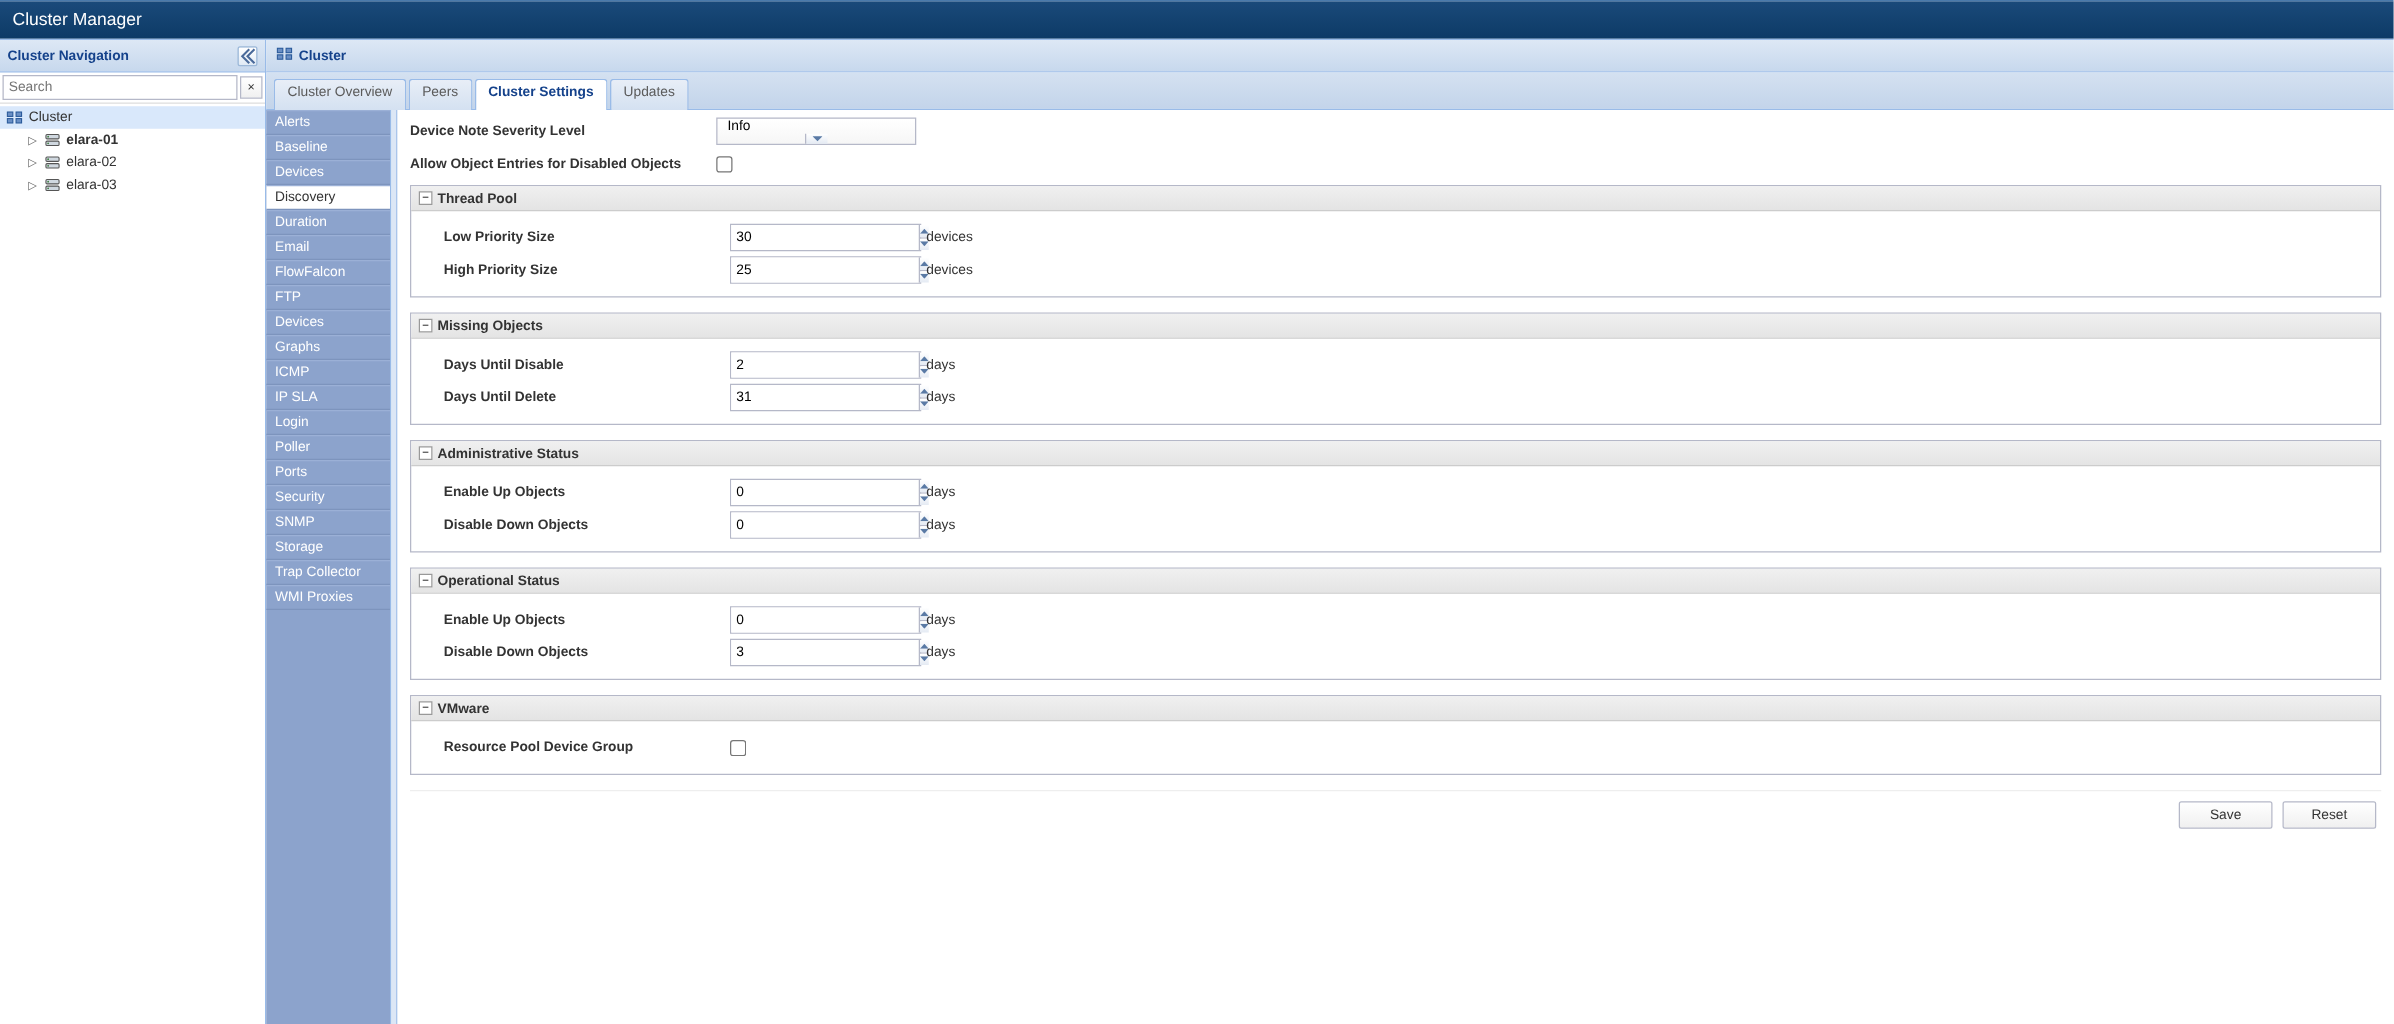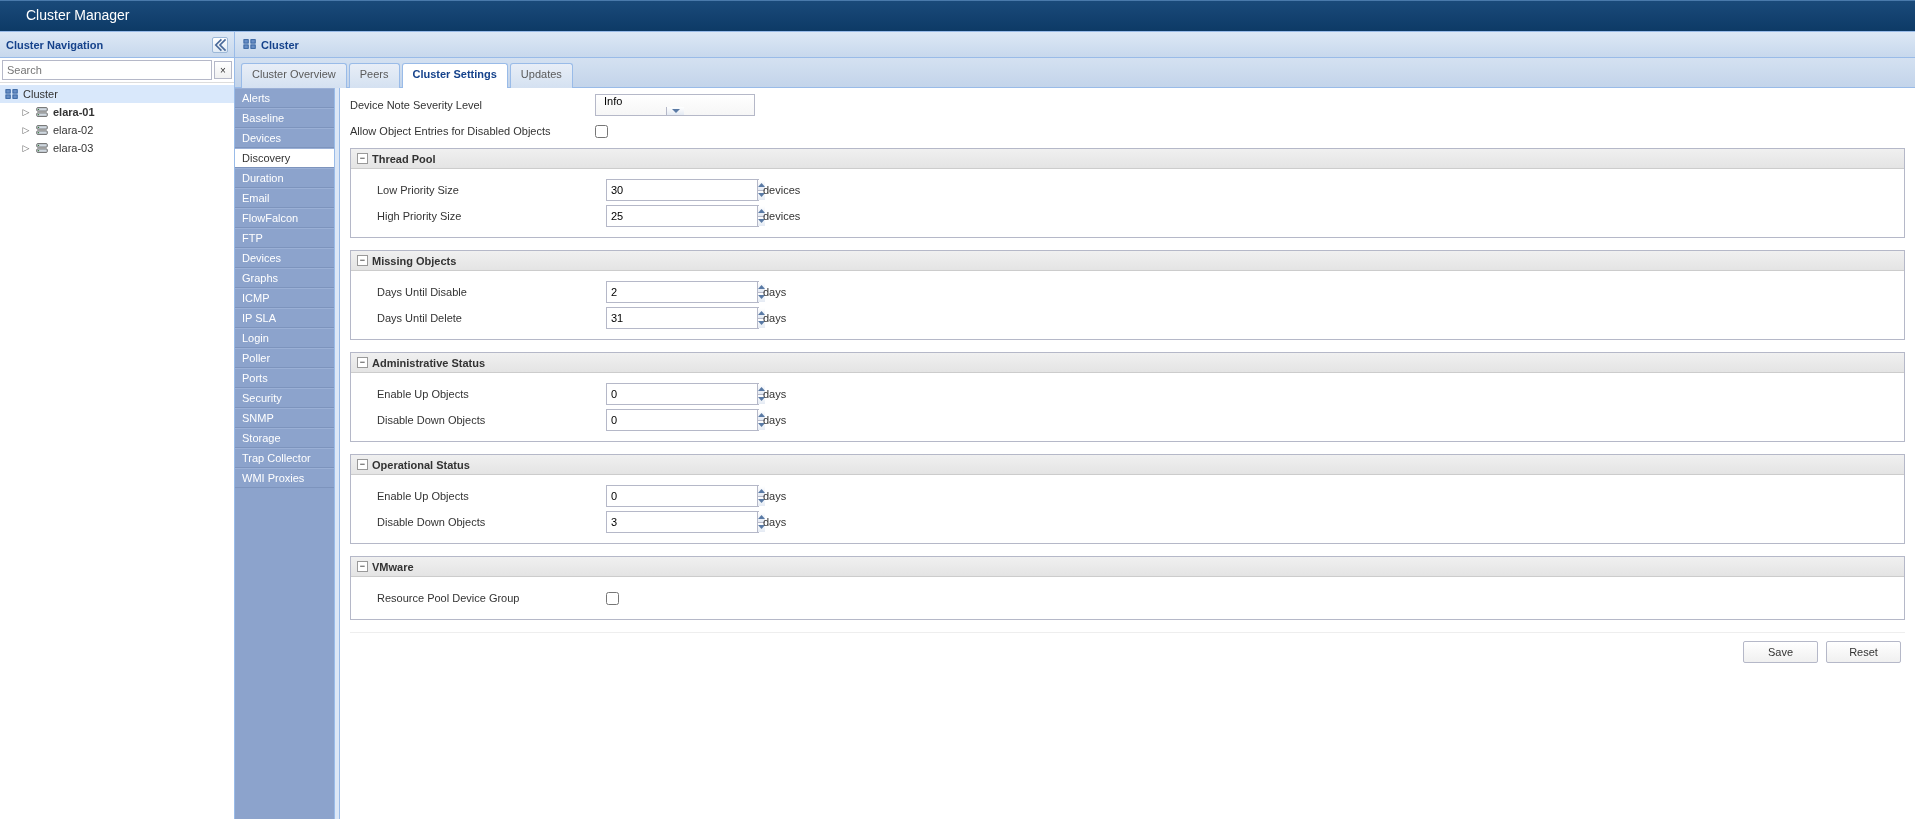--- a/index.html
+++ b/index.html
@@ -1,23 +1,23 @@
 <!DOCTYPE html>
 <html><head>
 <meta charset="utf-8">
 <style>
   * { box-sizing: border-box; margin: 0; padding: 0; }
   body { font-family: Tahoma, Arial, sans-serif; font-size: 11px; color: #333; background: #fff; width:1915px; }
   
   
-  .title-bar { background: linear-gradient(to bottom, #1a4a7a, #0d3a66); color:#fff; padding:6px 26px 8px; font-size:14px; font-weight: normal; border-top:1px solid #4a7aab; }
+  .title-bar { background: linear-gradient(to bottom, #1a4a7a, #0d3a66); color:#fff; padding:6px 10px 8px; font-size:14px; font-weight: normal; border-top:1px solid #4a7aab; }
   
   
   .app { display:flex; height:789px; border-top:1px solid #99bbe8;}
-  .left-pane { width:235px; border-right:1px solid #99bbe8; display:flex; flex-direction:column; background:#fff;}
+  .left-pane { width:213px; border-right:1px solid #99bbe8; display:flex; flex-direction:column; background:#fff;}
   .right-pane { flex:1; display:flex; flex-direction:column; min-width:0; }
   
   
   .panel-header { background:linear-gradient(to bottom,#dde8f5,#c7d8ed); border-bottom:1px solid #99bbe8; padding:4px 6px; font-weight:bold; color:#15428b; display:flex; align-items:center; justify-content:space-between; height:26px;}
   .collapse-btn { width:16px; height:16px; border:1px solid #9cb8d8; background:linear-gradient(to bottom,#fff,#e0eaf5); border-radius:2px; display:flex; align-items:center; justify-content:center; cursor:pointer; font-size:9px; color:#4a6a9a;}
   
   .search-row { display:flex; padding:2px 2px; gap:2px; align-items:center; border-bottom:1px solid #ddd;}
   .search-row input { flex:1; border:1px solid #b5b8c8; padding:2px 4px; font-size:11px; height:20px;}
   .search-clear { width:18px; height:18px; border:1px solid #b5b8c8; background:linear-gradient(to bottom,#fff,#f0f0f0); display:flex; align-items:center; justify-content:center; cursor:pointer; font-size:10px;}
   
@@ -43,21 +43,21 @@
   
   .side-list { width:100px; background:#8ca3cc; border-right:1px solid #99bbe8; overflow:auto;}
   .side-list-item { padding:4px 7px; color:#fff; border-bottom:1px solid #7d94bd; border-top:1px solid #9bb0d6; cursor:pointer; height:20px; display:flex; align-items:center; font-size:11px;}
   .side-list-item.selected { background:#fff; color:#333;}
   .side-collapse { width:5px; background:#dce7f6; border-right:1px solid #99bbe8; cursor:pointer; display:flex; align-items:center; justify-content:center;}
   .side-collapse::before{ content:""; width:3px; height:30px; background:repeating-linear-gradient(to bottom,#9cb,#9cb 1px,transparent 1px,transparent 3px); opacity:0;}
   
   
   .form-area { flex:1; padding:6px 10px; overflow:auto; background:#fff;}
   .form-row { display:flex; align-items:center; margin-bottom:4px; min-height:22px;}
-  .form-row label { width:245px; font-weight:normal; color:#333; padding-left:0px; padding-right:10px;}
+  .form-row label { width:245px; font-weight:bold; color:#333; padding-left:0px; padding-right:10px;}
   .form-row.indent label { padding-left:16px; width:245px;}
   .dropdown { width:160px; height:22px; border:1px solid #b5b8c8; background:linear-gradient(to bottom,#fff,#f6f6f6); display:flex; align-items:center; position:relative;flex-direction:column;}
   .dropdown input { border:none; flex:1; padding:0 4px; font-size:11px; background:transparent; height:100%;}
   .dropdown .dd-btn { width:18px; height:100%; border-left:1px solid #b5b8c8; display:flex; align-items:center; justify-content:center; background:linear-gradient(to bottom,#fff,#e4eaf3); cursor:pointer;}
   .dd-btn svg{width:8px;height:8px;}
   
   .spinner { width:153px; height:22px; border:1px solid #b5b8c8; display:flex; background:#fff;}
   .spinner input { border:none; flex:1; padding:0 4px; font-size:11px;}
   .spinbtns { width:17px; border-left:1px solid #b5b8c8; display:flex; flex-direction:column;}
   .spin { flex:1; display:flex; align-items:center; justify-content:center; background:linear-gradient(to bottom,#fff,#e4eaf3); cursor:pointer;}

